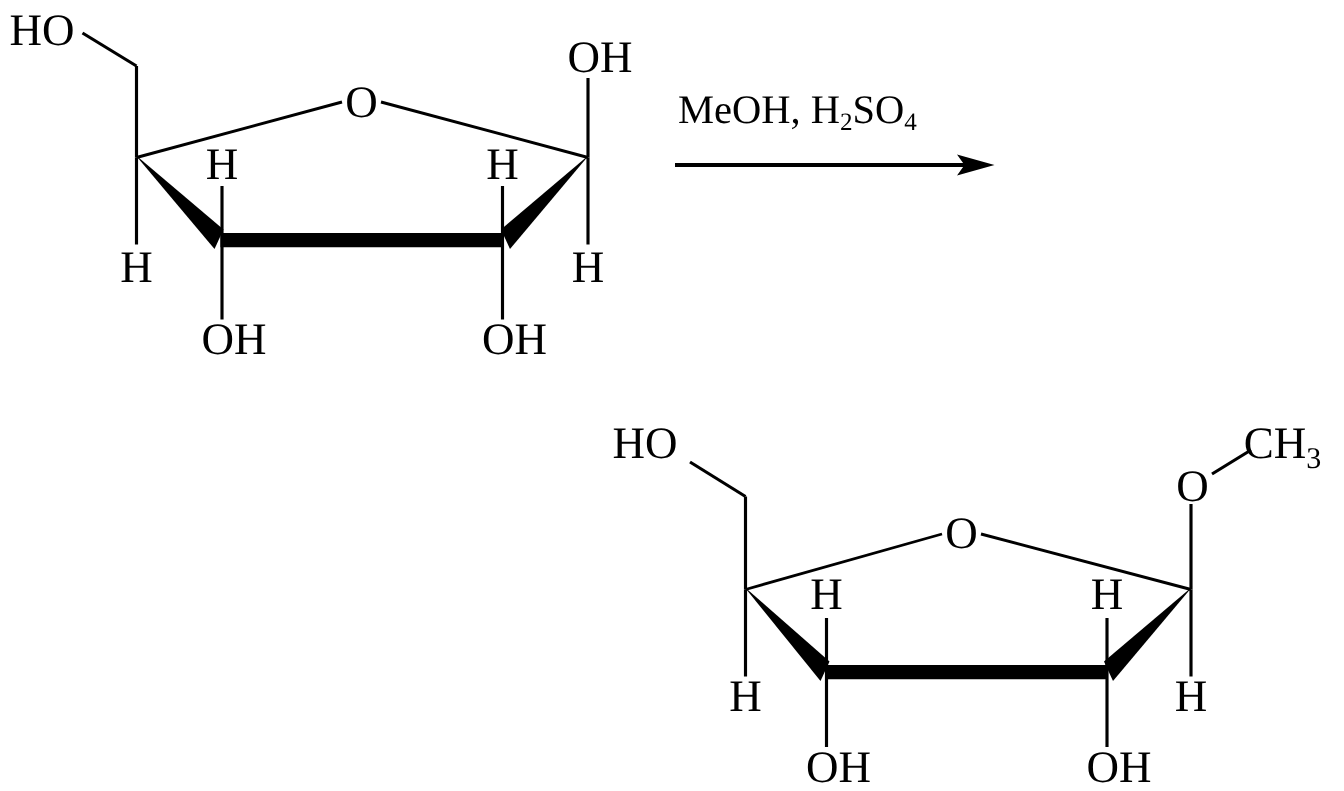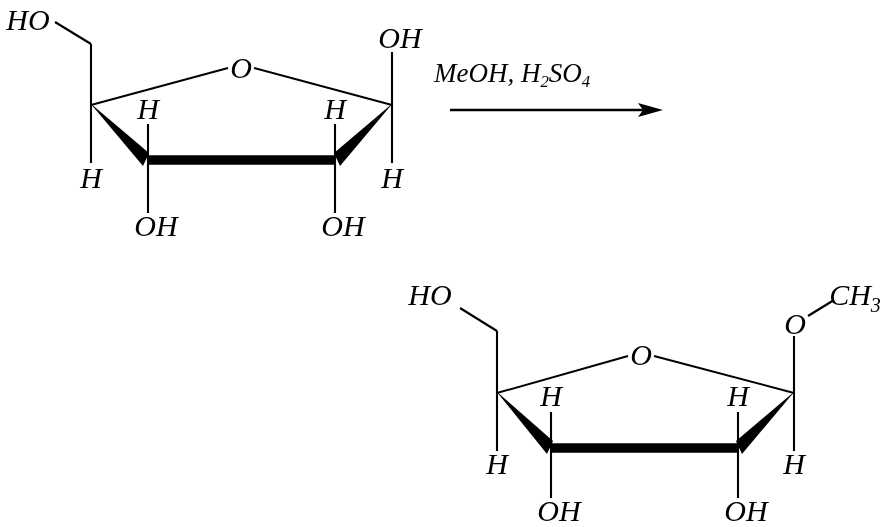--- a/index.html
+++ b/index.html
@@ -7,21 +7,20 @@
     padding: 0;
     background: #ffffff;
   }
   #scheme {
     position: relative;
     width: 896px;
     height: 527px;
     background: #ffffff;
     font-family: "Liberation Serif", "DejaVu Serif", serif;
     overflow: hidden;
-    font-style: italic;
   }
   svg.struct {
     position: absolute;
     left: 0;
     top: 0;
     width: 896px;
     height: 527px;
   }
   .atom-label {
     font-family: "Liberation Serif", "DejaVu Serif", serif;
@@ -160,15 +159,15 @@
     <text class="atom-label" x="559" y="521">OH</text>
 
     <text class="atom-label" x="746" y="521">OH</text>
 
     <text class="atom-label" x="855" y="305" text-anchor="middle">
       <tspan>CH</tspan><tspan class="sub" dy="7">3</tspan>
     </text>
 
   </svg>
 
-  <div class="reagent-text" style="left:434px; top:60px;text-align:center;"><span>MeOH</span><span>, </span><span>H</span><sub>2</sub><span>SO</span><sub>4</sub></div>
+  <div class="reagent-text" style="left:452px; top:60px;text-align:center;"><span>MeOH</span><span>, </span><span>H</span><sub>2</sub><span>SO</span><sub>4</sub></div>
 
 </div>
 
 </body></html>

